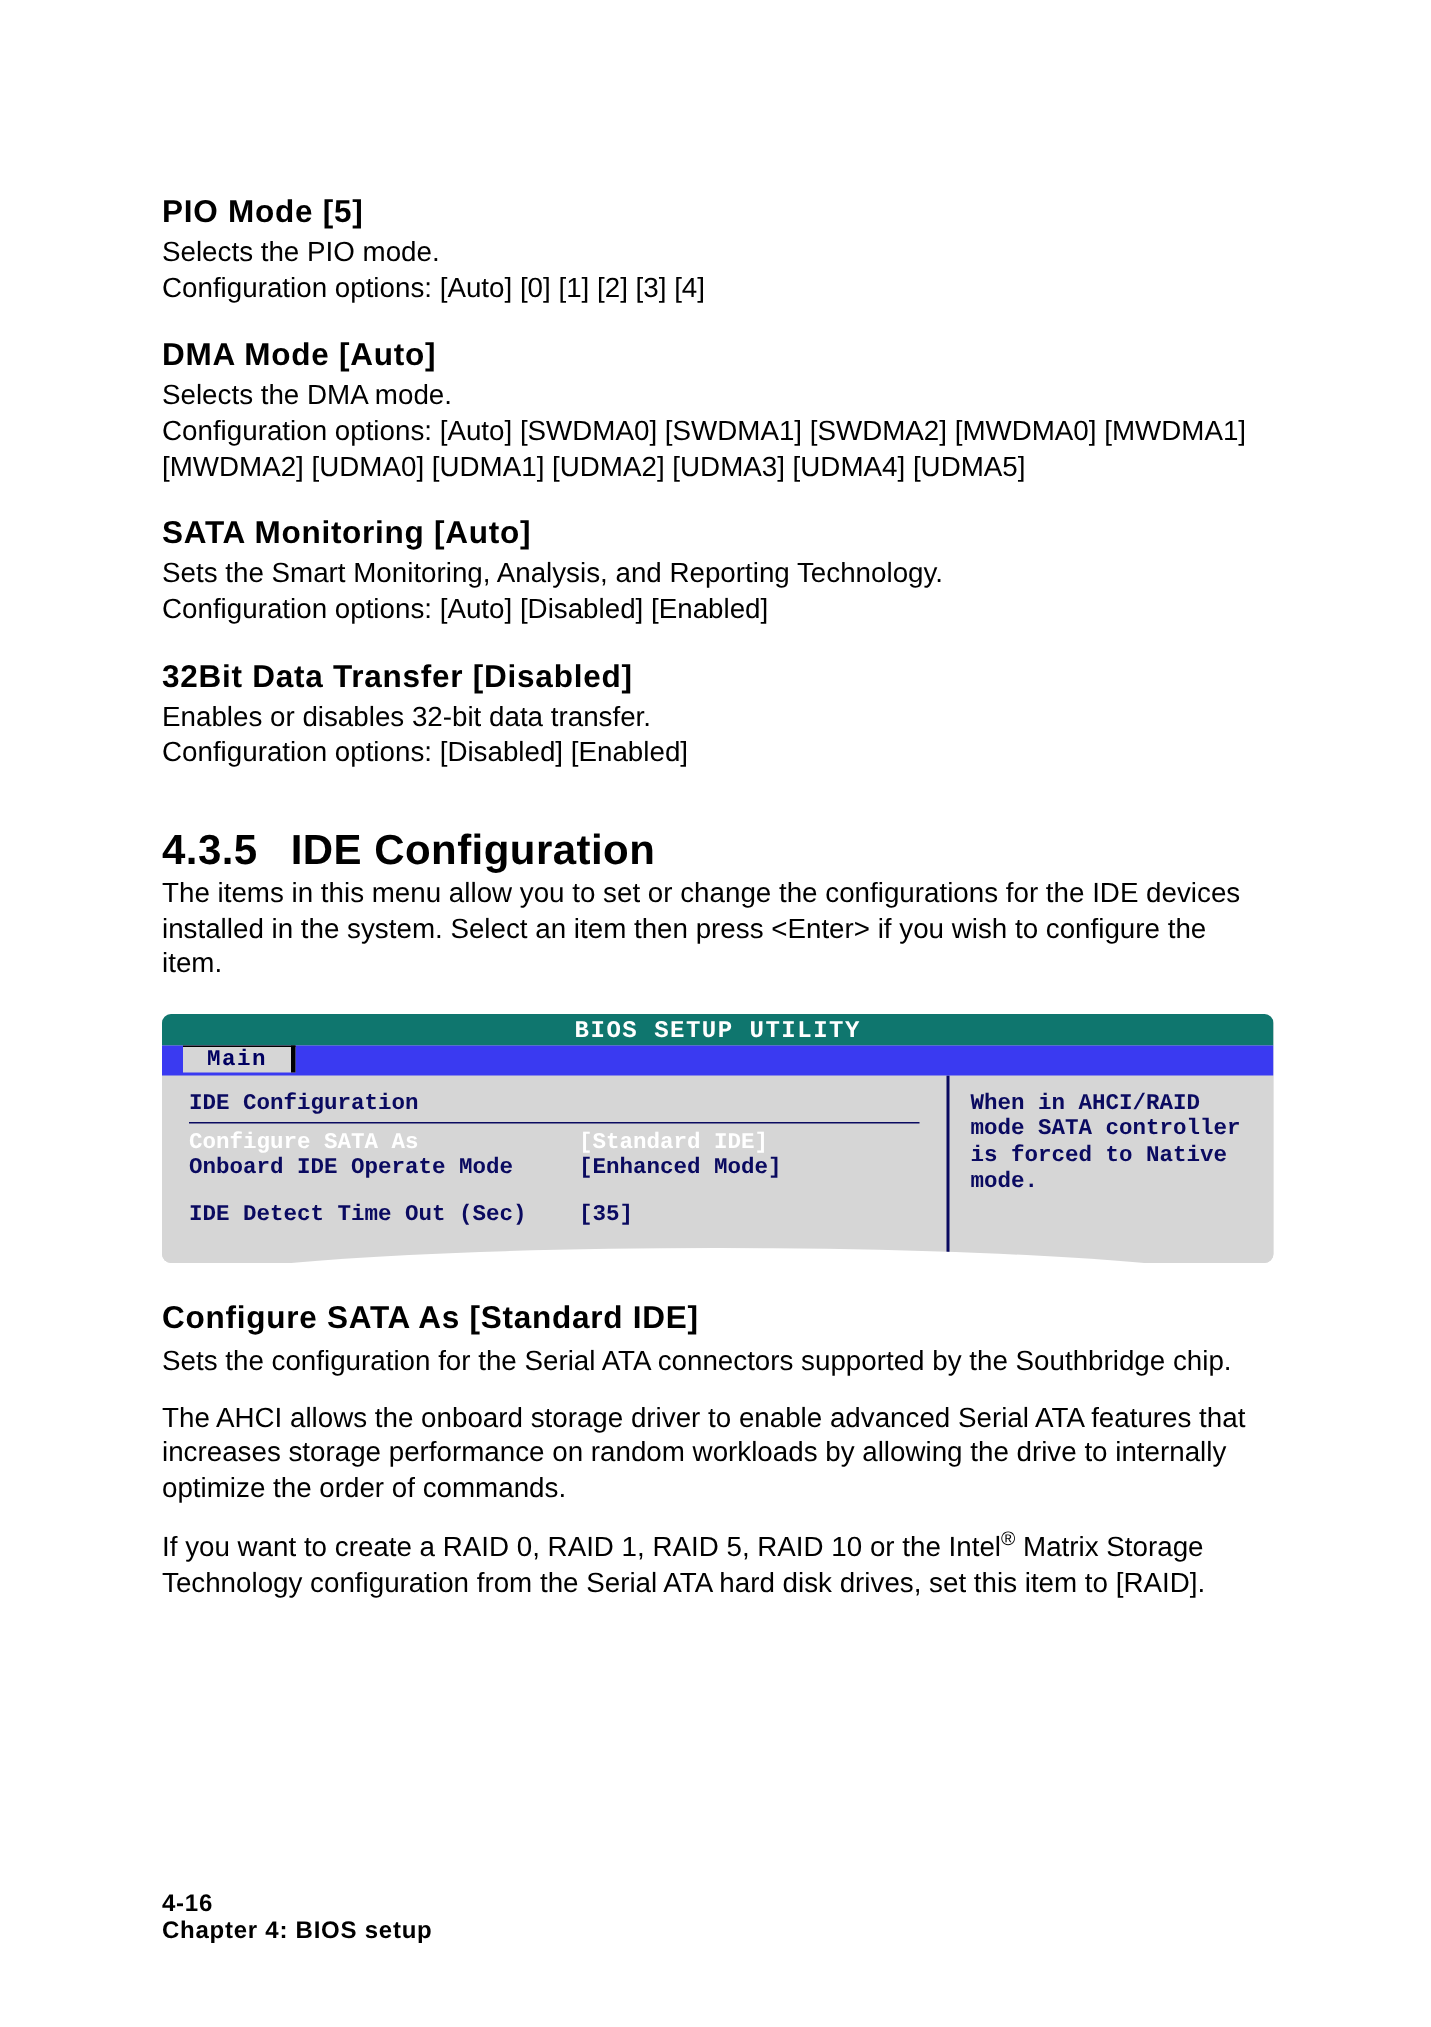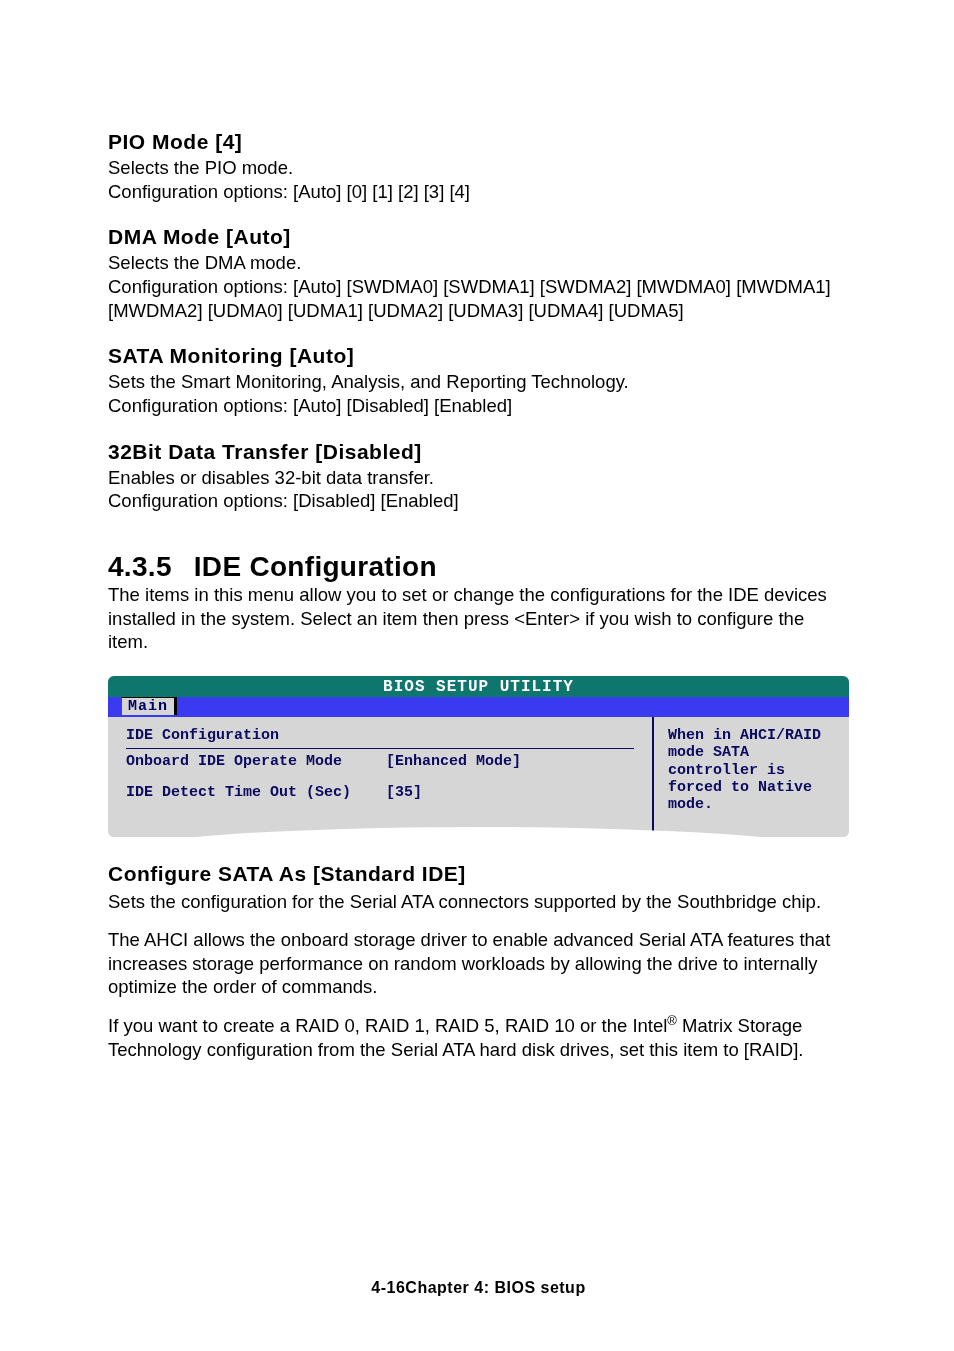--- a/index.html
+++ b/index.html
@@ -57,38 +57,38 @@
     height: 20px;
     position: relative;
   }
   .bios-tab {
     position: absolute;
     left: 14px;
     top: 0;
     background: #d6d6d6;
     color: #000060;
     font-size: 15px;
-    padding: 0 6px;
+    padding: 0 16px;
     letter-spacing: 1px;
     border-right: 3px solid #000;
     border-top: 1px solid #000;
   }
   .bios-body {
     display: flex;
     background: #d6d6d6;
   }
   .bios-left {
     flex: 1;
     border-right: 2px solid #0a0a60;
     padding: 10px 18px 24px 18px;
     color: #0a0a60;
     font-size: 15px;
   }
   .bios-right {
-    width: 195px;
+    width: 216px;
     padding: 10px 14px 24px 14px;
     color: #0a0a60;
     font-size: 15px;
     line-height: 1.15;
   }
   .bios-subtitle {
     color: #0a0a60;
     margin-bottom: 4px;
   }
   .bios-hr {
@@ -113,27 +113,28 @@
   .footer {
     position: absolute;
     bottom: 54px;
     left: 108px;
     right: 105px;
     display: flex;
     justify-content: center;
     font-size: 16px;
     font-weight: bold;
     letter-spacing: 0.5px;
+    flex-direction: column;
   }
   sup { font-size: 0.7em; }
 </style>
 </head>
 <body>
 
-<h3 class="section-heading">PIO Mode [4]</h3>
+<h3 class="section-heading">PIO Mode [5]</h3>
 <p class="body-text">Selects the PIO mode.</p>
 <p class="body-text">Configuration options: [Auto] [0] [1] [2] [3] [4]</p>
 
 <h3 class="section-heading spaced">DMA Mode [Auto]</h3>
 <p class="body-text">Selects the DMA mode.</p>
 <p class="body-text">Configuration options: [Auto] [SWDMA0] [SWDMA1] [SWDMA2] [MWDMA0] [MWDMA1] [MWDMA2] [UDMA0] [UDMA1] [UDMA2] [UDMA3] [UDMA4] [UDMA5]</p>
 
 <h3 class="section-heading spaced">SATA Monitoring [Auto]</h3>
 <p class="body-text">Sets the Smart Monitoring, Analysis, and Reporting Technology.</p>
 <p class="body-text">Configuration options: [Auto] [Disabled] [Enabled]</p>
@@ -150,20 +151,24 @@
 <div class="bios-wrap">
   <div class="bios-box">
     <div class="bios-header">BIOS SETUP UTILITY</div>
     <div class="bios-tabbar">
       <span class="bios-tab">Main</span>
     </div>
     <div class="bios-body">
       <div class="bios-left">
         <div class="bios-subtitle">IDE Configuration</div>
         <hr class="bios-hr">
+        <div class="bios-row sel">
+          <span class="bios-label">Configure SATA As</span>
+          <span class="bios-value">[Standard IDE]</span>
+        </div>
         <div class="bios-row">
           <span class="bios-label">Onboard IDE Operate Mode</span>
           <span class="bios-value">[Enhanced Mode]</span>
         </div>
         <div class="bios-row gap">
           <span class="bios-label">IDE Detect Time Out (Sec)</span>
           <span class="bios-value">[35]</span>
         </div>
       </div>
       <div class="bios-right">When in AHCI/RAID mode SATA controller is forced to Native mode.</div>

